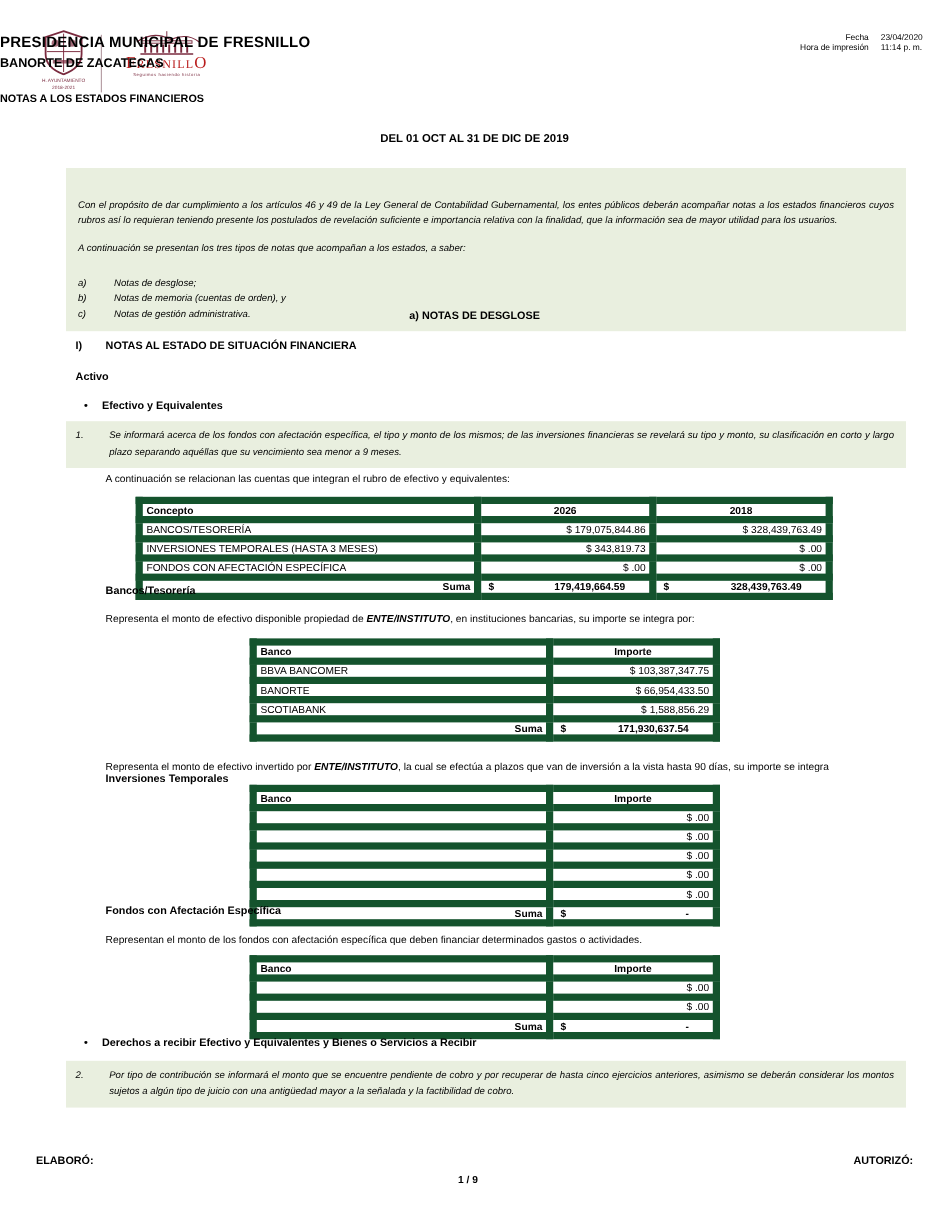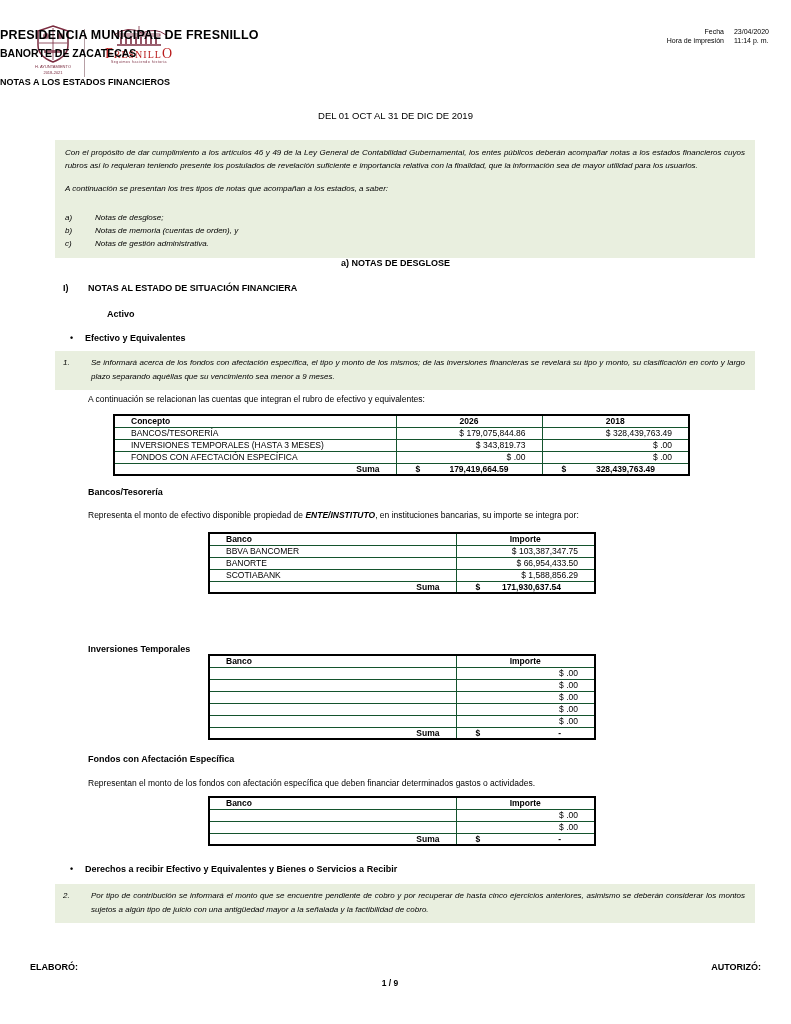--- a/index.html
+++ b/index.html
@@ -18,35 +18,35 @@
 
   .title-block { left:0; top:28px; width:791px; text-align:left; }
   .title-1 { font-size:12.5px; font-weight:bold; letter-spacing:0.2px; }
   .title-2 { font-size:10.5px; font-weight:bold; margin-top:5px; }
   .title-3 { font-size:9px; font-weight:bold; margin-top:18px; }
 
   .date-block { right:22px; top:28px; display:grid; grid-template-columns:auto auto; column-gap:10px; row-gap:2px; font-size:7px; }
   .date-label { text-align:right; }
   .date-value { text-align:left; }
 
-  .period-title { left:0; top:110px; width:791px; text-align:center; font-size:9.5px; font-weight:normal; }
+  .period-title { left:0; top:110px; width:791px; text-align:center; font-size:9.5px; font-weight:bold; }
 
   
   .green { background:#e9efdf; }
-  .intro-box { left:55px; top:140px; width:700px; padding:6px 10px 8px 10px; font-size:8px; font-style:italic; line-height:13px; }
+  .intro-box { left:55px; top:140px; width:700px; padding:24px 10px 8px 10px; font-size:8px; font-style:italic; line-height:13px; }
   .intro-p1 { text-align:justify; }
   .intro-p2 { margin-top:10px; }
   .intro-list { margin-top:16px; }
   .intro-item { display:flex; }
   .intro-item .key { width:30px; flex:0 0 30px; }
 
   .sec-title { left:0; top:258px; width:791px; text-align:center; font-size:9px; font-weight:bold; }
   .sec-i { left:63px; top:283px; font-size:9px; font-weight:bold; display:flex; }
   .sec-i .key { width:25px; }
-  .activo { left:63px; top:309px; font-size:9px; font-weight:bold;margin-left:44px; }
+  .activo { left:63px; top:309px; font-size:9px; font-weight:bold; }
   .bullet-line { left:70px; top:333px; font-size:9px; font-weight:bold; display:flex; }
   .bullet-line .dot { width:15px; }
 
   .note-box { left:55px; width:700px; padding:5px 10px 6px 8px; font-size:8px; font-style:italic; line-height:14px; display:flex; }
   .note-box .num { width:28px; flex:0 0 28px; }
   .note-box .ntext { flex:1; text-align:justify; }
   .note-1 { top:351px; }
   .note-2 { top:884px; }
 
   .plain-line { font-size:8.5px; }
@@ -55,21 +55,21 @@
   .bancos-title { left:88px; top:487px; }
   .bancos-desc { left:88px; top:510px; width:690px; }
   .inv-title { left:88px; top:644px; }
   .inv-desc { left:88px; top:634px; width:700px; white-space:nowrap; overflow:hidden; }
   .fondos-title { left:88px; top:754px; }
   .fondos-desc { left:88px; top:778px; width:690px; }
   .ei { font-weight:bold; font-style:italic; }
 
   
   table.doc { border-collapse:collapse; border:2px solid #000; table-layout:fixed; }
-  table.doc th, table.doc td { border:1px solid #14532d; font-size:8.5px; line-height:10px; height:12px; padding:0 16px; overflow:hidden; white-space:nowrap; }
+  table.doc th, table.doc td { border:6px solid #14532d; font-size:8.5px; line-height:10px; height:12px; padding:0 3px; overflow:hidden; white-space:nowrap; }
   table.doc th { font-weight:bold; }
   th.h-left { text-align:left; }
   th.h-center { text-align:center; }
   td.cell-label { text-align:left; }
   td.cell-value { text-align:right; }
   td.suma-label { text-align:right; font-weight:bold; }
   td.suma-val { font-weight:bold; padding:0; }
   .sv { display:flex; justify-content:space-between; padding:0 3px; }
   .sv .amt { padding-right:14px; }
 
@@ -266,20 +266,21 @@
           <div class="sv">
               <span class="cur">$</span>
               <span class="amt">171,930,637.54</span>
             </div>
         </td>
       </tr>
     </tfoot>
   </table>
 
   <div class="abs inv-title">Inversiones Temporales</div>
+  <div class="abs plain-line inv-desc"><span>Representa el monto de efectivo invertido por </span><span class="ei">ENTE/INSTITUTO</span><span>, la cual se efectúa a plazos que van de inversión a la vista hasta 90 días, su importe se integra</span></div>
   <table class="abs doc table-3">
     <colgroup>
         <col style="width:247px">
         <col style="width:139px">
       </colgroup>
     <thead>
       <tr>
         <th class="h-left">Banco</th>
         <th class="h-center">Importe</th>
       </tr>

